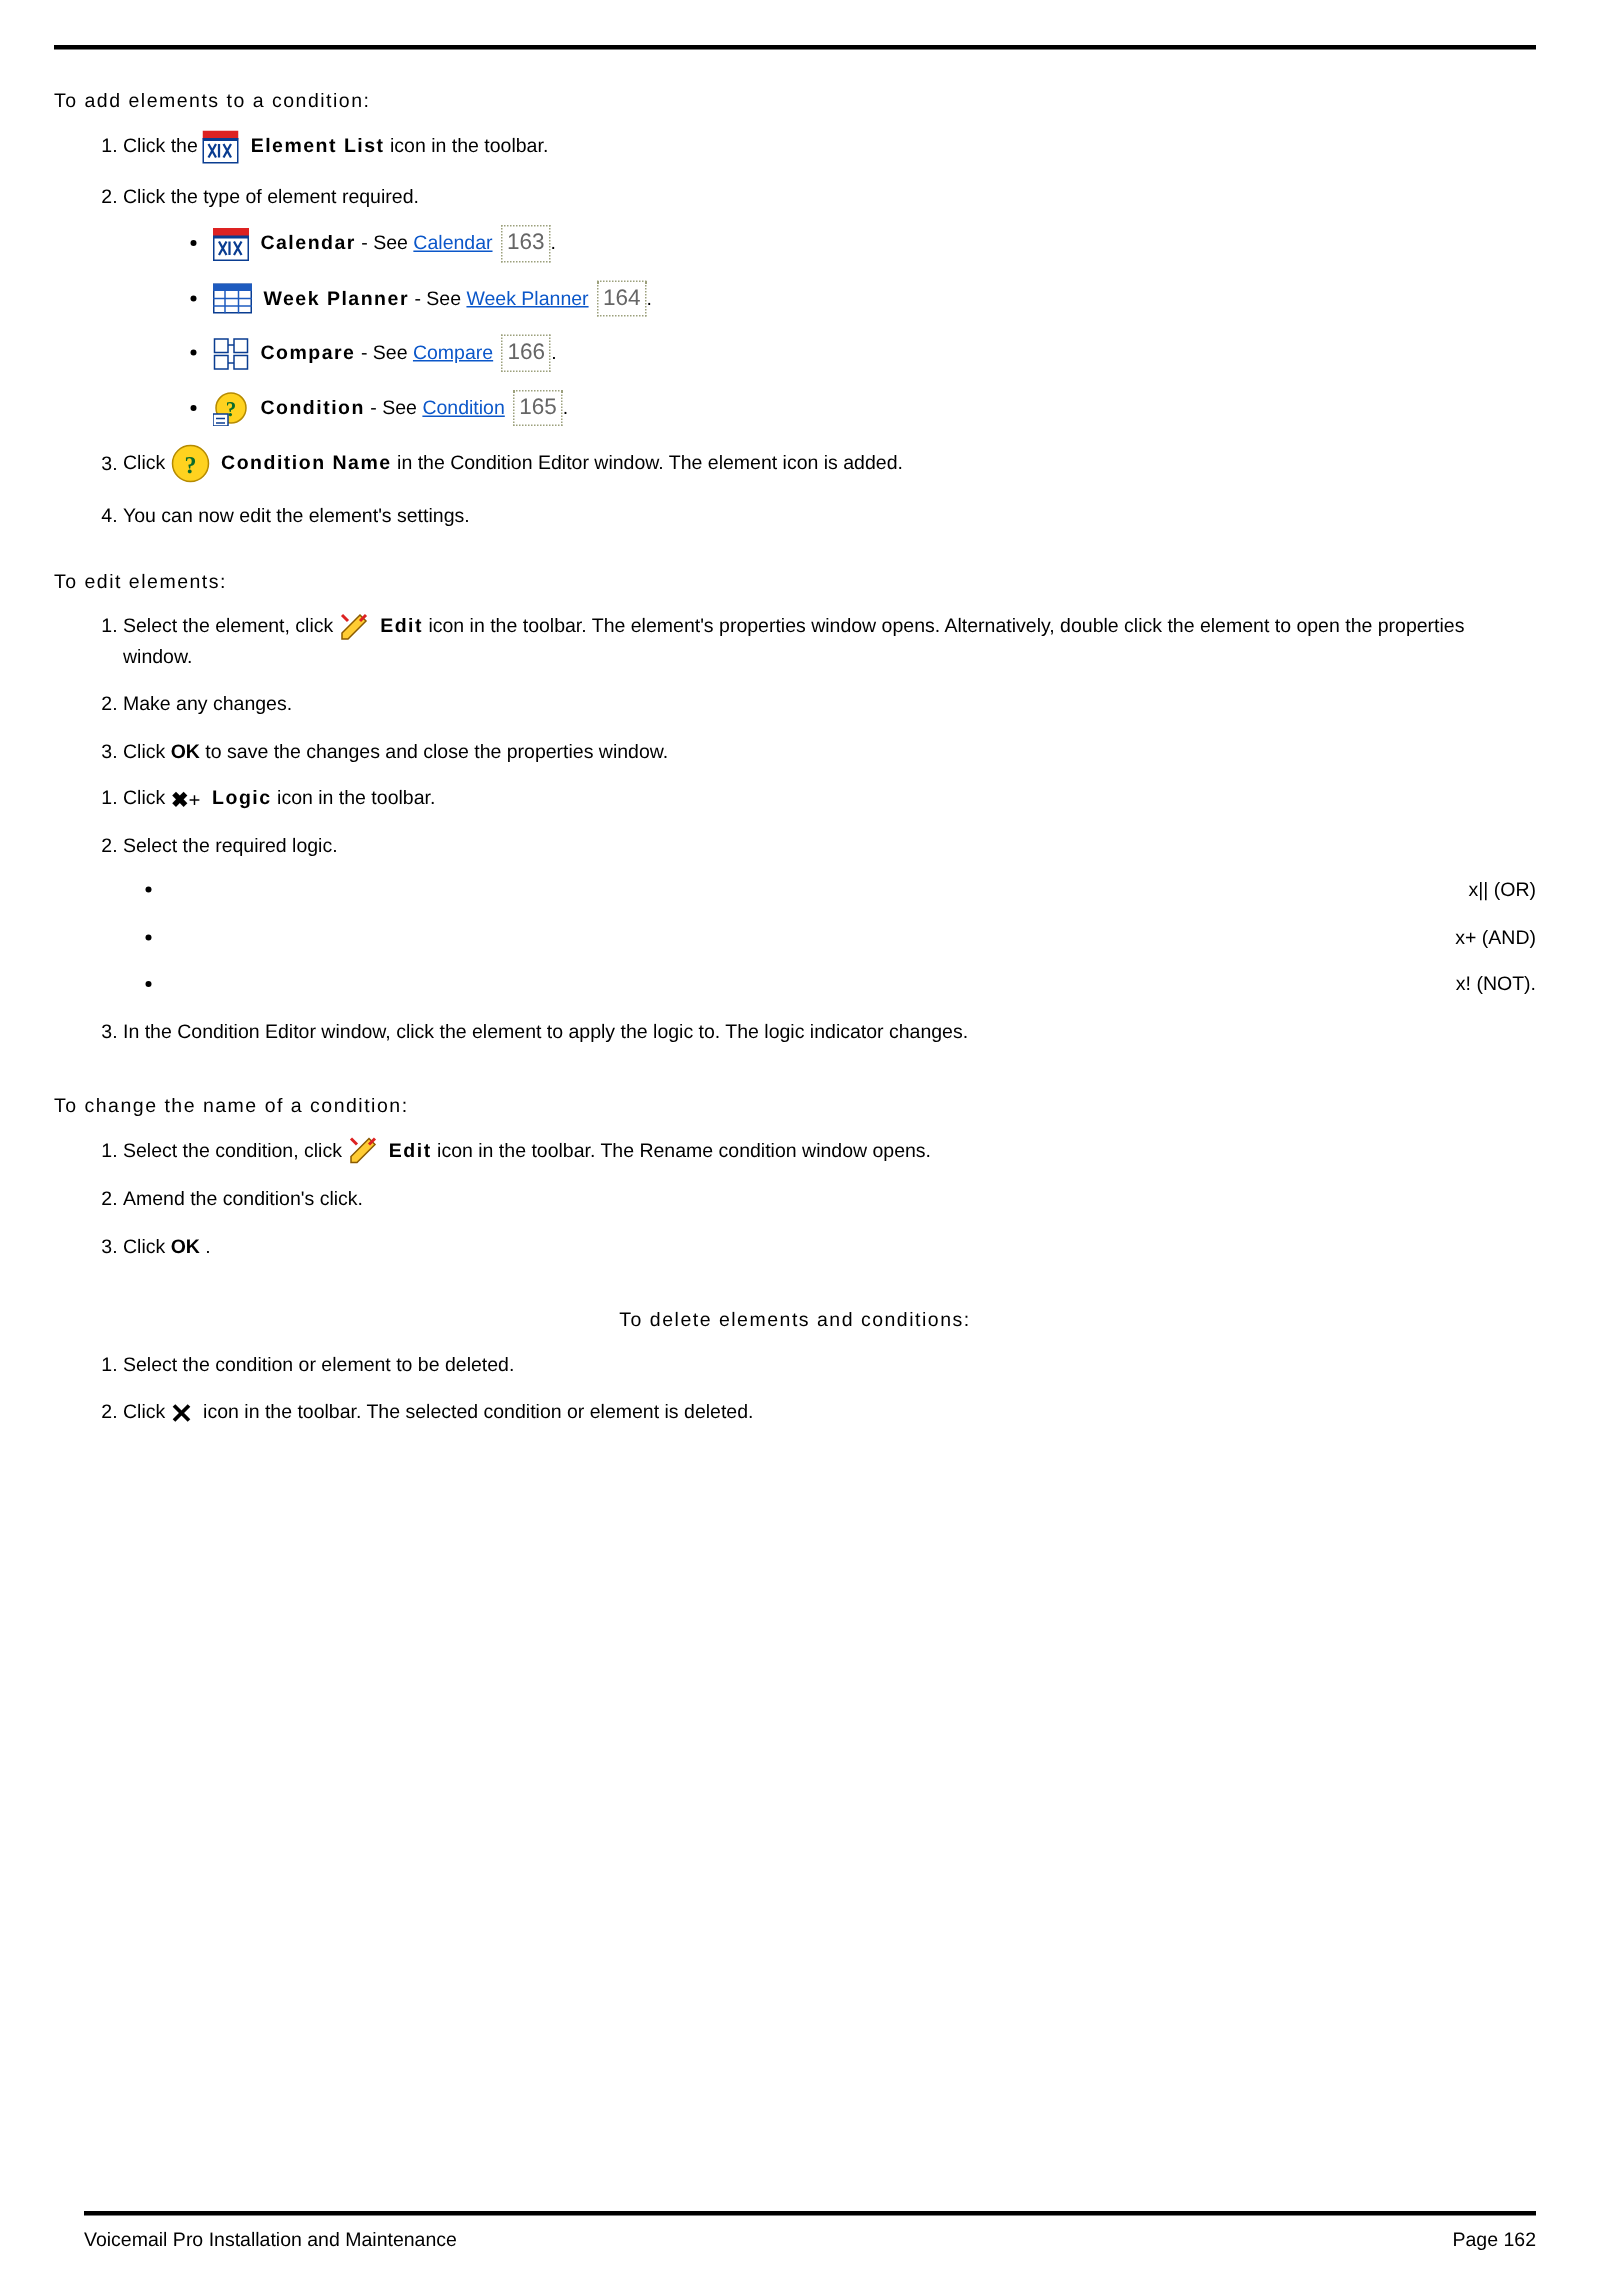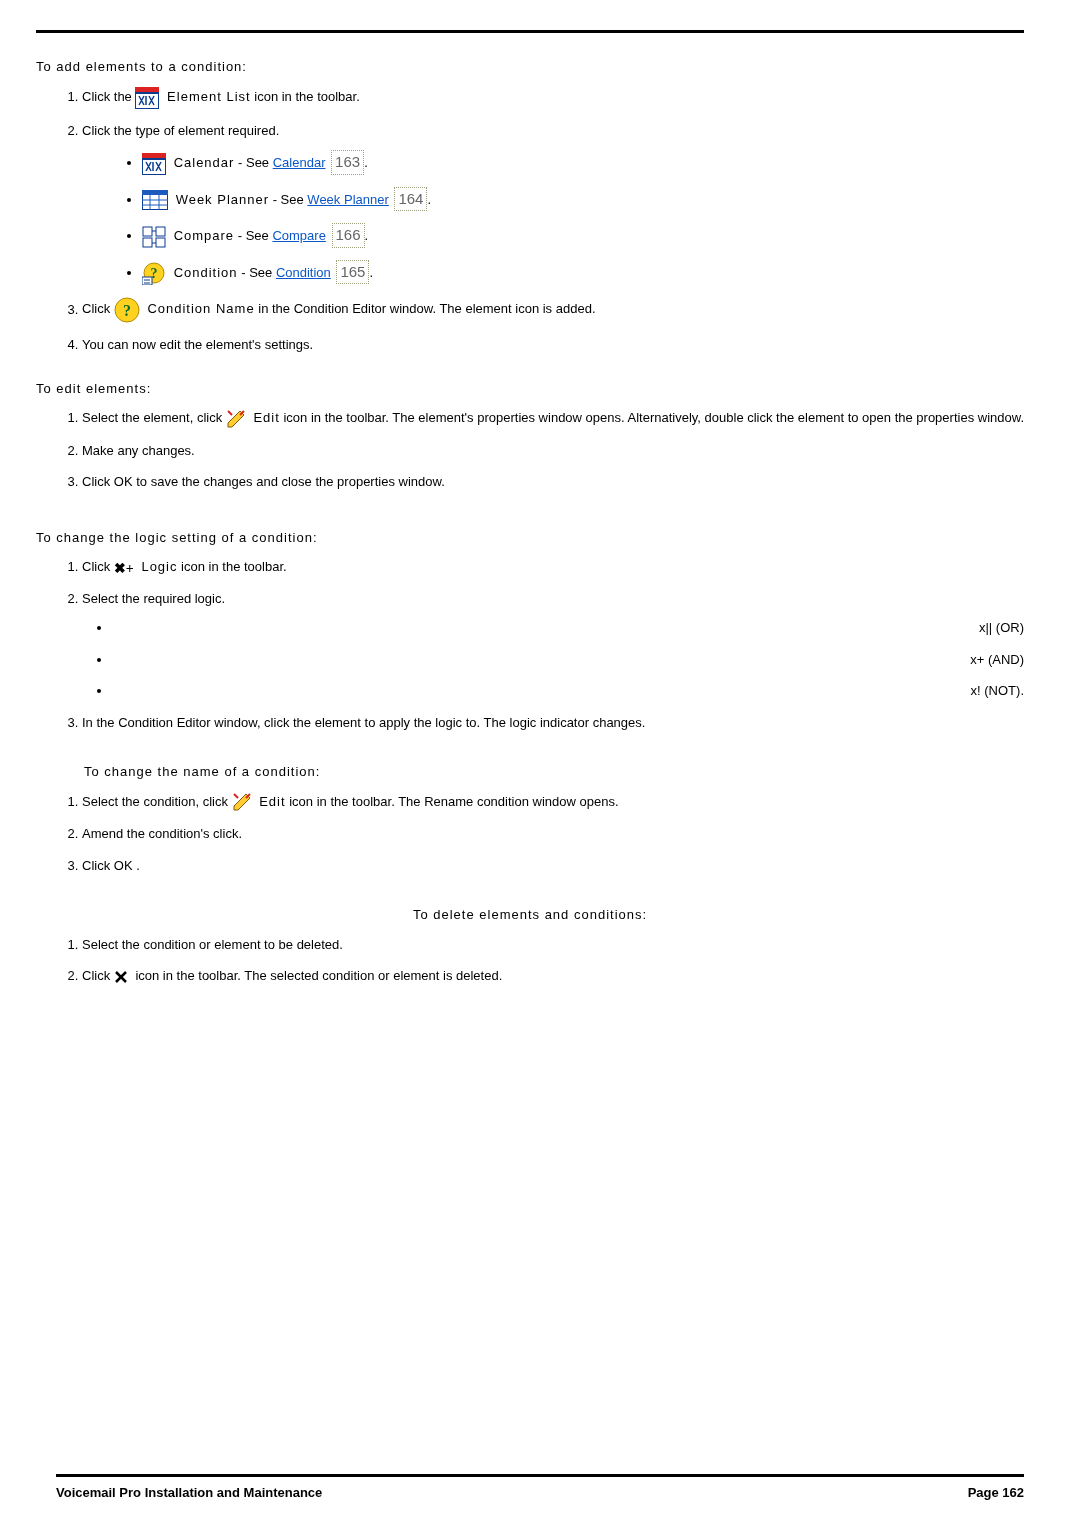--- a/index.html
+++ b/index.html
@@ -78,25 +78,25 @@
     bottom:26px;
   }
   .footer hr{
     border:none;
     border-top:3px solid var(--rule);
     margin:0 0 6px 0;
   }
   .footer-row{
     display:flex;
     justify-content:space-between;
-    font-weight:bold;
+    font-weight:normal;
     font-size:13px;
   }
   .ls{letter-spacing:1px;}
-  .bold{font-weight:normal;}
+  .bold{font-weight:bold;}
 </style>
 </head>
 <body>
 
 <div class="page">
   <hr class="rule">
 
   <div class="heading ls">To add elements to a condition:</div>
   <ol class="step-list">
     <li>
@@ -209,21 +209,20 @@
     <li>
       <span>Make any changes.</span>
     </li>
     <li>
       <span>Click </span>
       <span class="bold">OK</span>
       <span> to save the changes and close the properties window.</span>
     </li>
   </ol>
 
-  <div class="heading ls" style="margin-top:36px;">To change the logic setting of a condition:</div>
   <ol class="step-list">
     <li>
       <span>Click </span>
       <span class="icon">
         <svg width="20" height="14">
           <text x="0" y="12" font-family="Verdana" font-size="14" font-weight="bold" fill="#000">✖+</text>
         </svg>
       </span>
       <span class="ls bold">Logic</span>
       <span> icon in the toolbar.</span>
@@ -234,21 +233,21 @@
         <li><span>x|| (OR)</span></li>
         <li><span>x+ (AND)</span></li>
         <li><span>x! (NOT).</span></li>
       </ul>
     </li>
     <li>
       <span>In the Condition Editor window, click the element to apply the logic to. The logic indicator changes.</span>
     </li>
   </ol>
 
-  <div class="heading ls" style="margin-top:30px;margin-left:48px;">To change the name of a condition:</div>
+  <div class="heading ls" style="margin-top:30px;">To change the name of a condition:</div>
   <ol class="step-list">
     <li>
       <span>Select the condition, click </span>
       <span class="icon">
         <svg width="20" height="20">
           <polygon points="2,14 14,2 18,6 6,18 2,18" fill="#ffcc33" stroke="#8a5a00" stroke-width="1"></polygon>
           <line x1="6" y1="6" x2="2" y2="2" stroke="#d22" stroke-width="2"></line>
           <line x1="14" y1="6" x2="18" y2="2" stroke="#d22" stroke-width="2"></line>
         </svg>
       </span>

